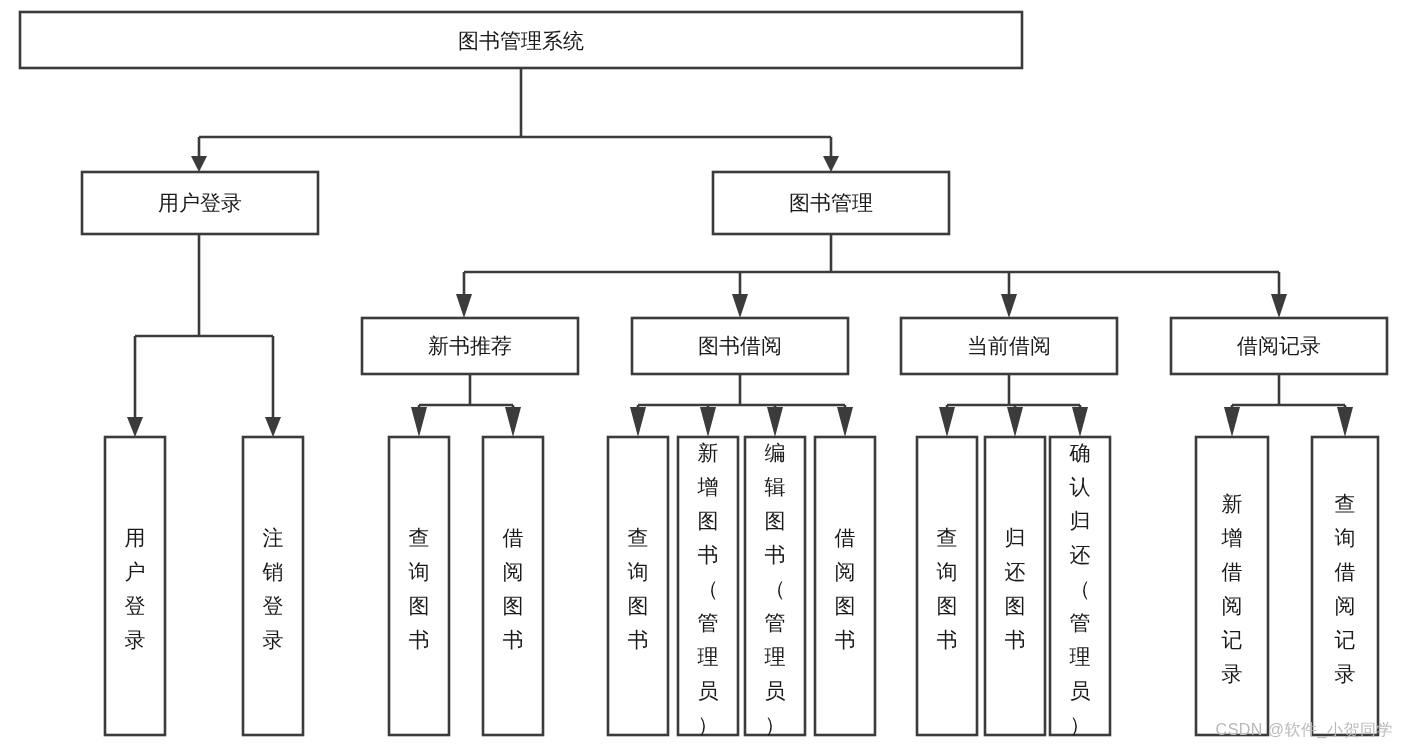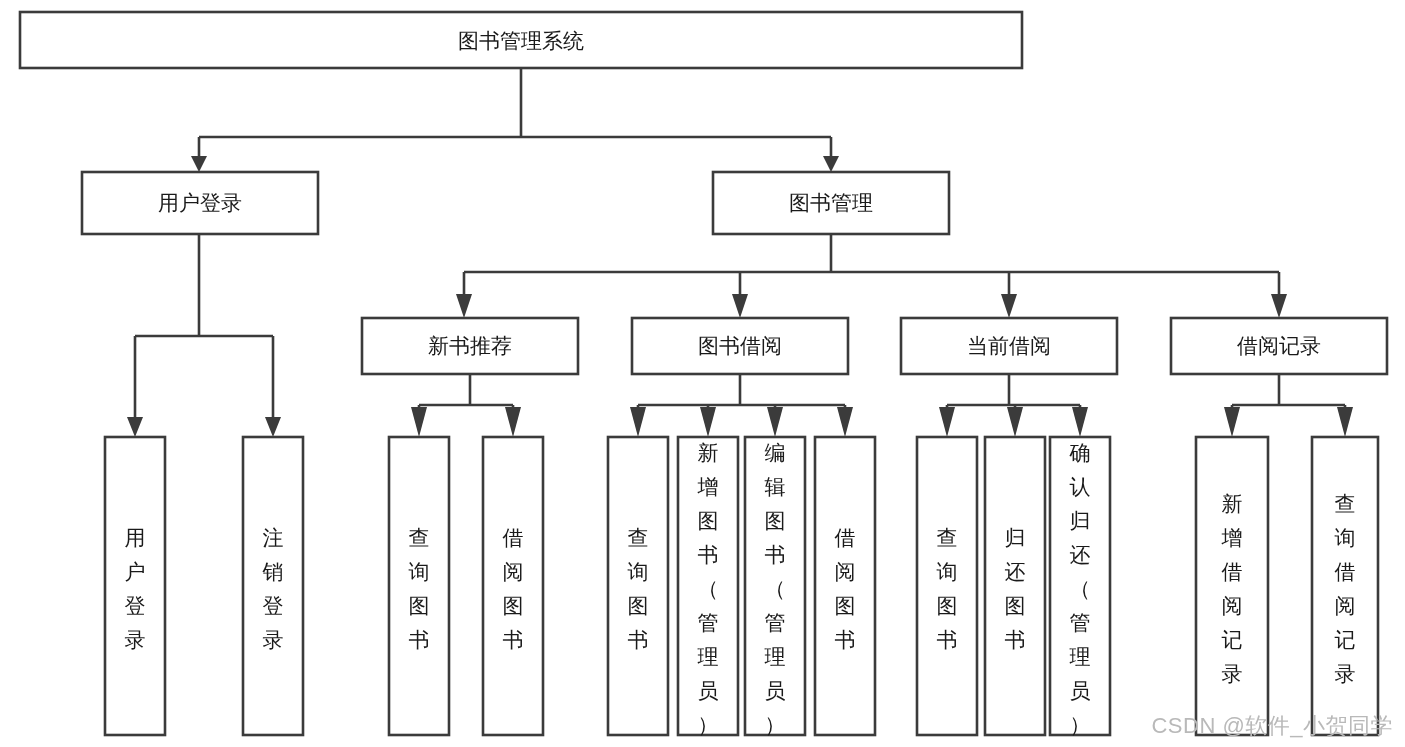--- a/index.html
+++ b/index.html
@@ -52,21 +52,21 @@
     font-family: "Liberation Sans", "DejaVu Sans", sans-serif;
     font-size: 21px;
     fill: #1a1a1a;
     text-anchor: middle;
   }
   .watermark {
     position: absolute;
     right: 12px;
     bottom: 6px;
     font-family: "Liberation Sans", "DejaVu Sans", sans-serif;
-    font-size: 22px;
+    font-size: 16px;
     color: #b9b9b9;
     white-space: nowrap;
     letter-spacing: 0.5px;
     user-select: none;
   }
 </style>
 </head>
 <body>
 
 <div id="diagram-root">

